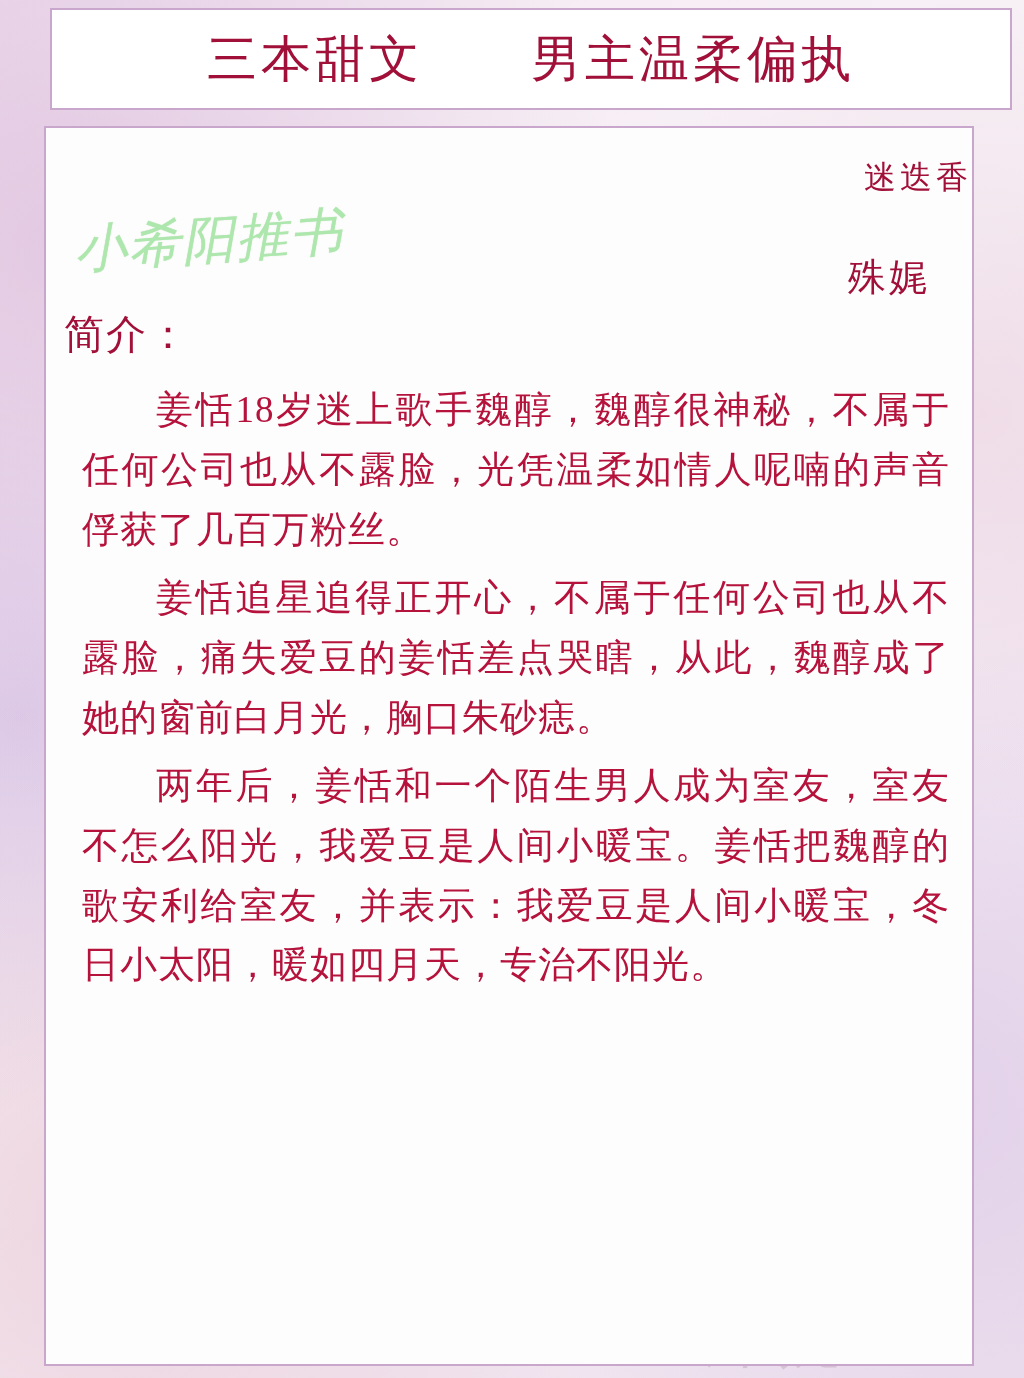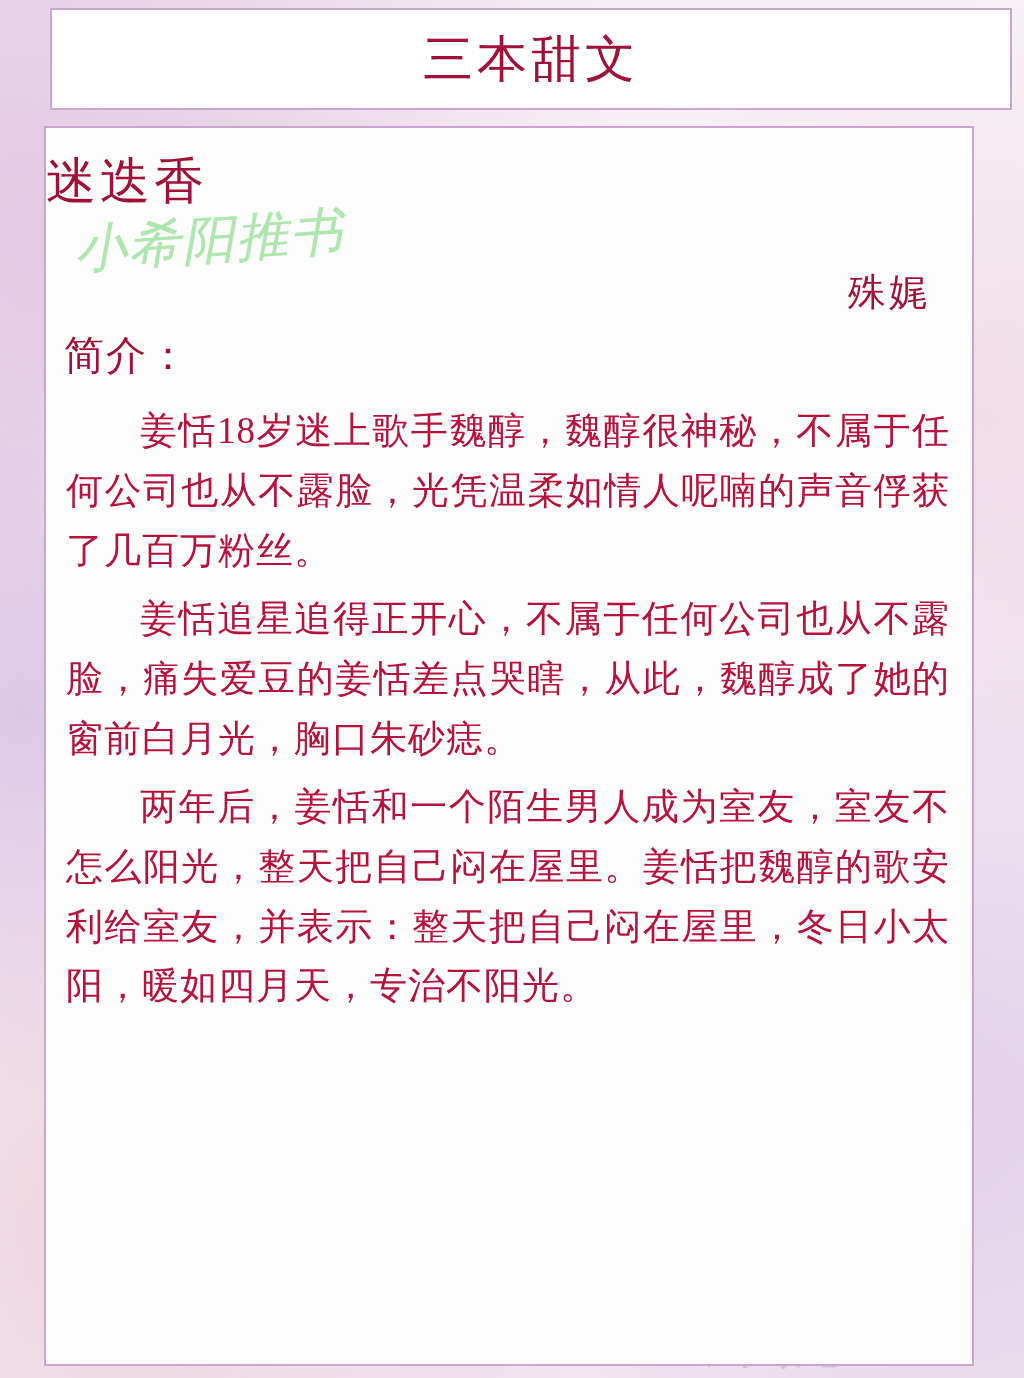--- a/index.html
+++ b/index.html
@@ -73,52 +73,52 @@
     left: 44px;
     top: 126px;
     width: 930px;
     height: 1240px;
     background: #fefdfd;
     border: 2px solid #c9a7cc;
     box-sizing: border-box;
     overflow: hidden;
   }
   .title {
-    text-align: left;
-    margin-top: 20px;
-    font-size: 50px;
+    text-align: right;
+    margin-top: 28px;
+    font-size: 32px;
     color: #a01038;
     letter-spacing: 4px;
     font-family: "Liberation Serif", serif;
   }
   .author {
     text-align: right;
     margin-top: 52px;
     margin-right: 42px;
     font-size: 38px;
     color: #a01038;
     letter-spacing: 3px;
   }
   .section-label {
-    margin-top: 10px;
+    margin-top: 4px;
     margin-left: 18px;
     font-size: 40px;
     color: #a01038;
     letter-spacing: 2px;
   }
   .body-text {
     margin: 18px 22px 0 20px;
     font-size: 37px;
     line-height: 1.62;
     color: #b5123c;
     text-align: justify;
     letter-spacing: 1px;
   }
   .body-text p {
-    margin: 0 0 8px 0;
+    margin: 0 0 8px 16px;
     text-indent: 2em;
   }
   .body-text p.gap {
     margin-top: 46px;
   }
   .watermark-tag {
     position: absolute;
     left: 28px;
     top: 78px;
     font-size: 52px;
@@ -135,27 +135,28 @@
 </head>
 <body>
 
 <div class="page">
 
   <div class="watermark-bottom">小</div>
   <div class="watermark-bottom-right">殊娓</div>
 
   <div class="banner">
     <span class="banner-text">三本甜文</span>
+    <span class="banner-text">男主温柔偏执</span>
   </div>
 
   <div class="card">
     <div class="title">迷迭香</div>
     <div class="author">殊娓</div>
     <div class="section-label">简介：</div>
     <div class="body-text">
       <p>姜恬18岁迷上歌手魏醇，魏醇很神秘，不属于任何公司也从不露脸，光凭温柔如情人呢喃的声音俘获了几百万粉丝。</p>
       <p>姜恬追星追得正开心，不属于任何公司也从不露脸，痛失爱豆的姜恬差点哭瞎，从此，魏醇成了她的窗前白月光，胸口朱砂痣。</p>
-      <p>两年后，姜恬和一个陌生男人成为室友，室友不怎么阳光，整天把自己闷在屋里。姜恬把魏醇的歌安利给室友，并表示：整天把自己闷在屋里，冬日小太阳，暖如四月天，专治不阳光。</p>
+      <p>两年后，姜恬和一个陌生男人成为室友，室友不怎么阳光，我爱豆是人间小暖宝。姜恬把魏醇的歌安利给室友，并表示：我爱豆是人间小暖宝，冬日小太阳，暖如四月天，专治不阳光。</p>
     </div>
     <div class="watermark-tag">小希阳推书</div>
   </div>
 
 </div>
 
 </body></html>

